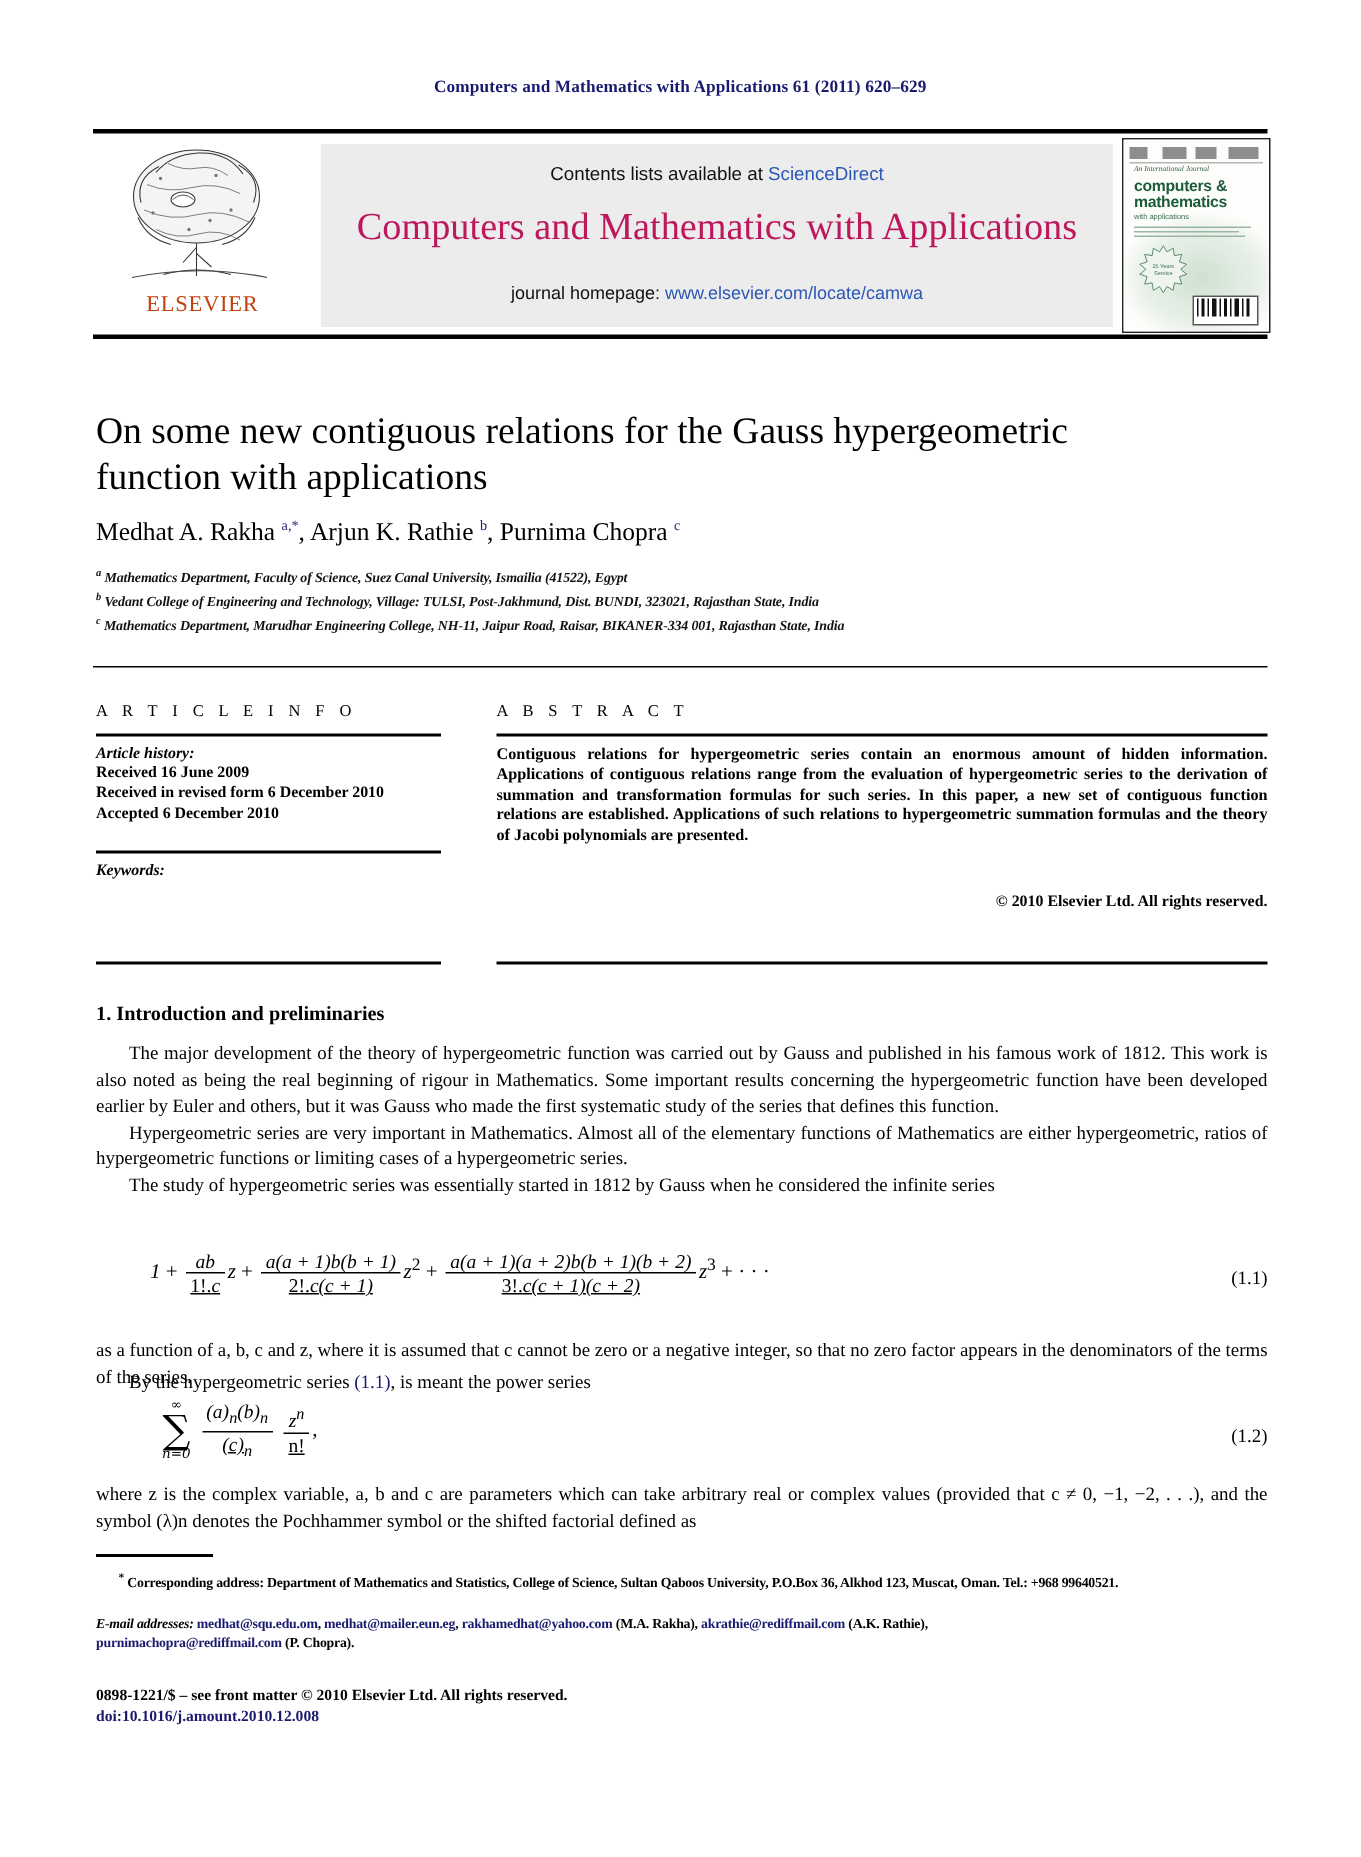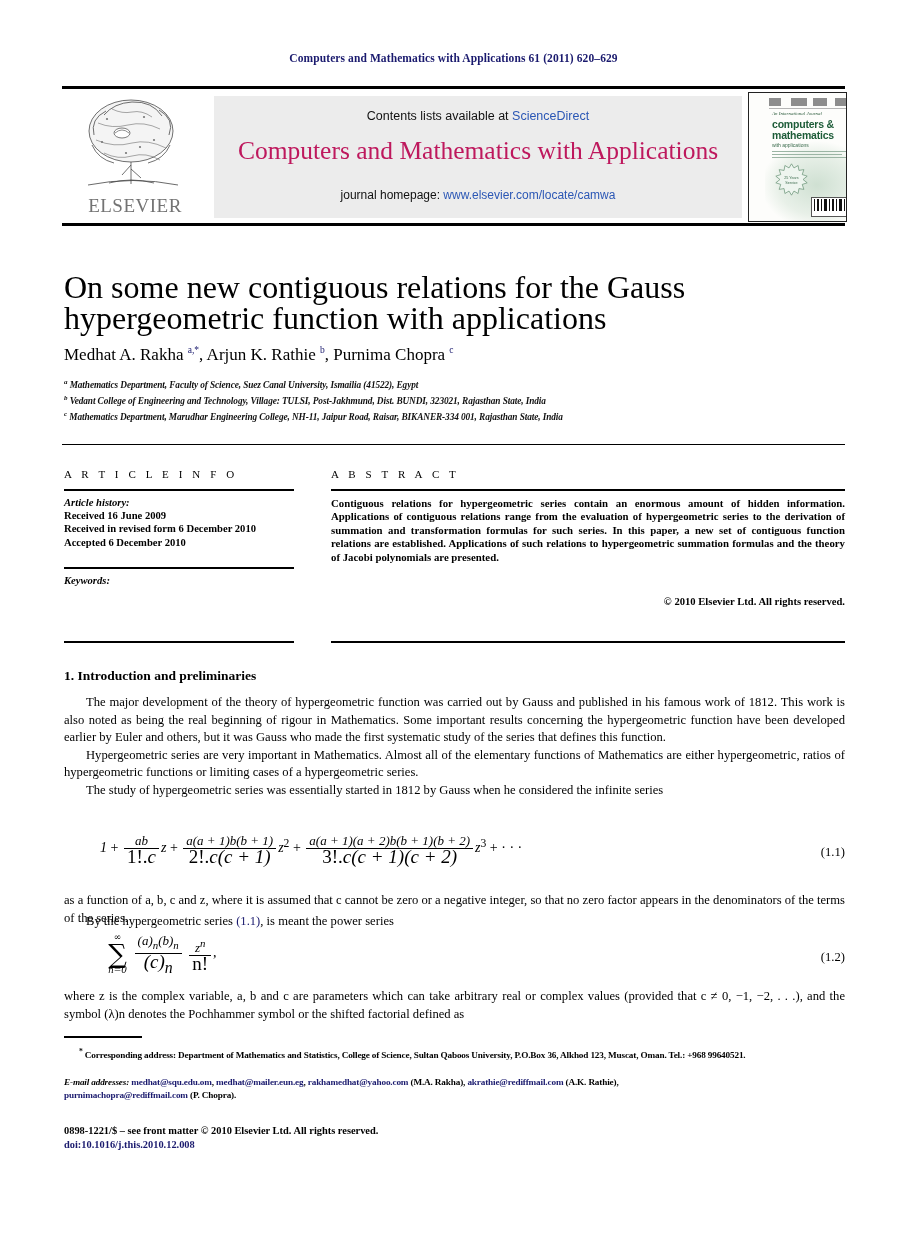--- a/index.html
+++ b/index.html
@@ -59,23 +59,23 @@
     left: 12px; top: 9px;
     width: 118px;
     height: 125px;
   }
   .elsevier-word {
     position: absolute;
     left: 8px; top: 100px;
     width: 106px;
     text-align: center;
     font-family: "Liberation Serif", serif;
-    font-size: 19px;
+    font-size: 15px;
     letter-spacing: 0.5px;
-    color: #737373;
+    color: #c2410c;
     font-weight: normal;
   }
   .contents-box {
     position: absolute;
     left: 152px; top: 10px;
     width: 528px;
     height: 122px;
     background: #ececec;
   }
   .contents-line {
@@ -115,21 +115,21 @@
     position: absolute;
     left: 686px; top: 6px;
     width: 97px;
     height: 128px;
     border: 1px solid #222;
     background: #fdfdfb;
     overflow: hidden;
   }
   .cover-inner {
     position: absolute;
-    left: 16px; top: 0;
+    left: 0; top: 0;
     width: 97px; height: 128px;
     background:
       radial-gradient(ellipse 70px 55px at 52px 92px, #cfe0d2 0%, #e8f0e8 55%, #fdfdfb 80%);
   }
   .cover-topbar {
     position: absolute;
     left: 4px; top: 4px;
     width: 89px; height: 11px;
     border-bottom: 1px solid #b5b5b5;
   }
@@ -191,21 +191,21 @@
     position: absolute;
     top: 1px;
     height: 12px;
     background: #111;
   }
   
   .title {
     position: absolute;
     left: 64px; top: 272px;
     width: 720px;
-    font-size: 32px;
+    font-size: 25px;
     line-height: 31px;
     color: #000;
   }
   .authors {
     position: absolute;
     left: 64px; top: 345px;
     width: 740px;
     font-size: 17px;
     color: #000;
   }
@@ -350,22 +350,23 @@
   .frac .num {
     display: block;
     padding: 0 3px;
     font-size: 13px;
     line-height: 15px;
   }
   .frac .den {
     display: block;
     border-top: 1px solid #000;
     padding: 0 3px;
-    font-size: 19px;
+    font-size: 13px;
     line-height: 16px;
+    text-decoration: underline;
   }
   .ital { font-style: italic; }
   .sumsym {
     display: inline-block;
     vertical-align: middle;
     text-align: center;
     font-family: "DejaVu Serif", serif;
     position: relative;
     margin-right: 2px;
   }
@@ -618,16 +619,16 @@
     <span class="link">medhat@squ.edu.om</span><span>, </span><span class="link">medhat@mailer.eun.eg</span><span>, </span><span class="link">rakhamedhat@yahoo.com</span>
     <span>(M.A. Rakha)</span><span>, </span><span class="link">akrathie@rediffmail.com</span>
     <span>(A.K. Rathie)</span><span>,</span>
     <br>
     <span class="link">purnimachopra@rediffmail.com</span>
     <span>(P. Chopra)</span><span>.</span>
   </div>
 
   <div class="issn">
     <div>0898-1221/$ – see front matter © 2010 Elsevier Ltd. All rights reserved.</div>
-    <div class="doi">doi:10.1016/j.this.2010.12.008</div>
+    <div class="doi">doi:10.1016/j.amount.2010.12.008</div>
   </div>
 
 </div>
 
 </body></html>

